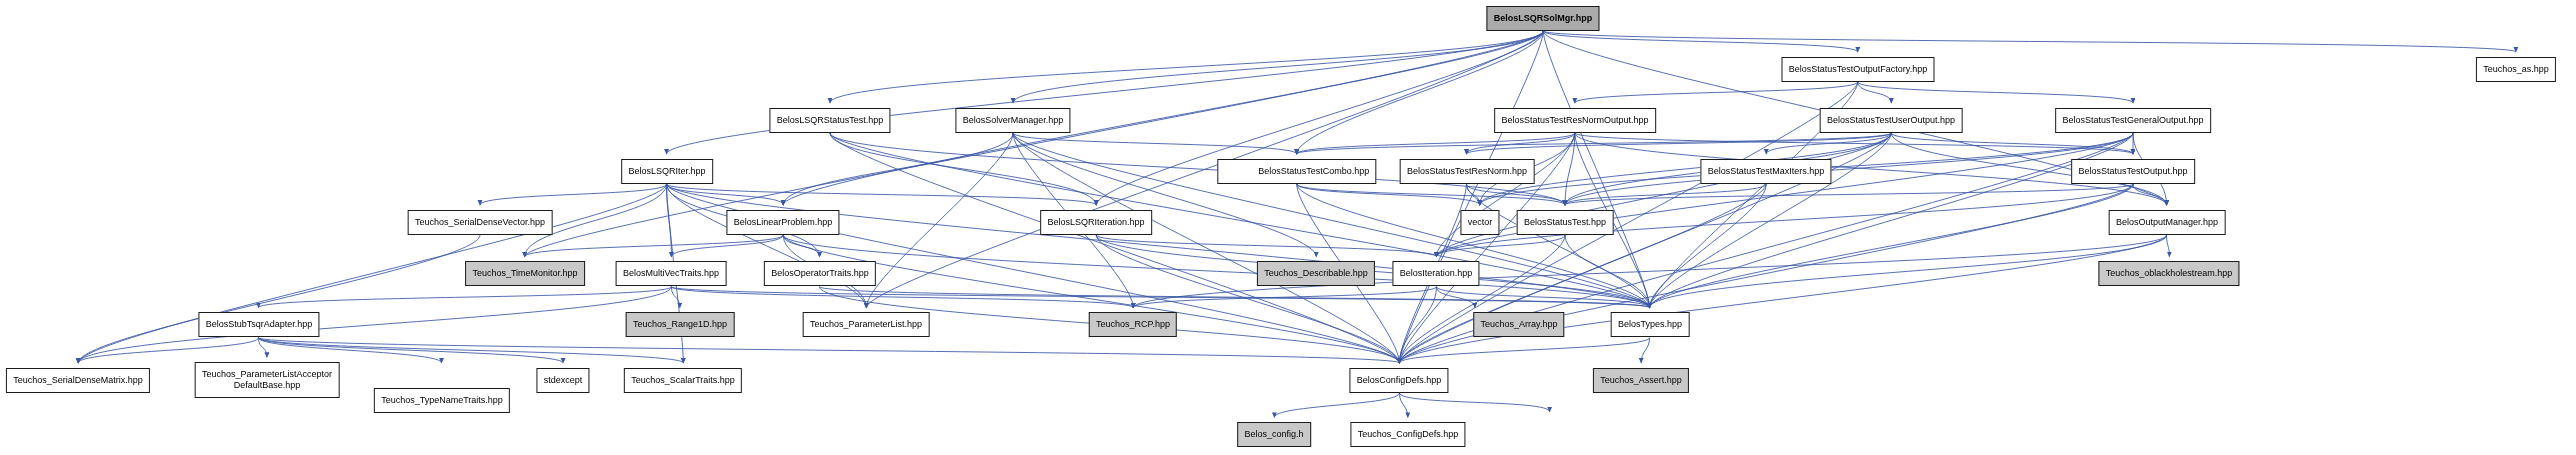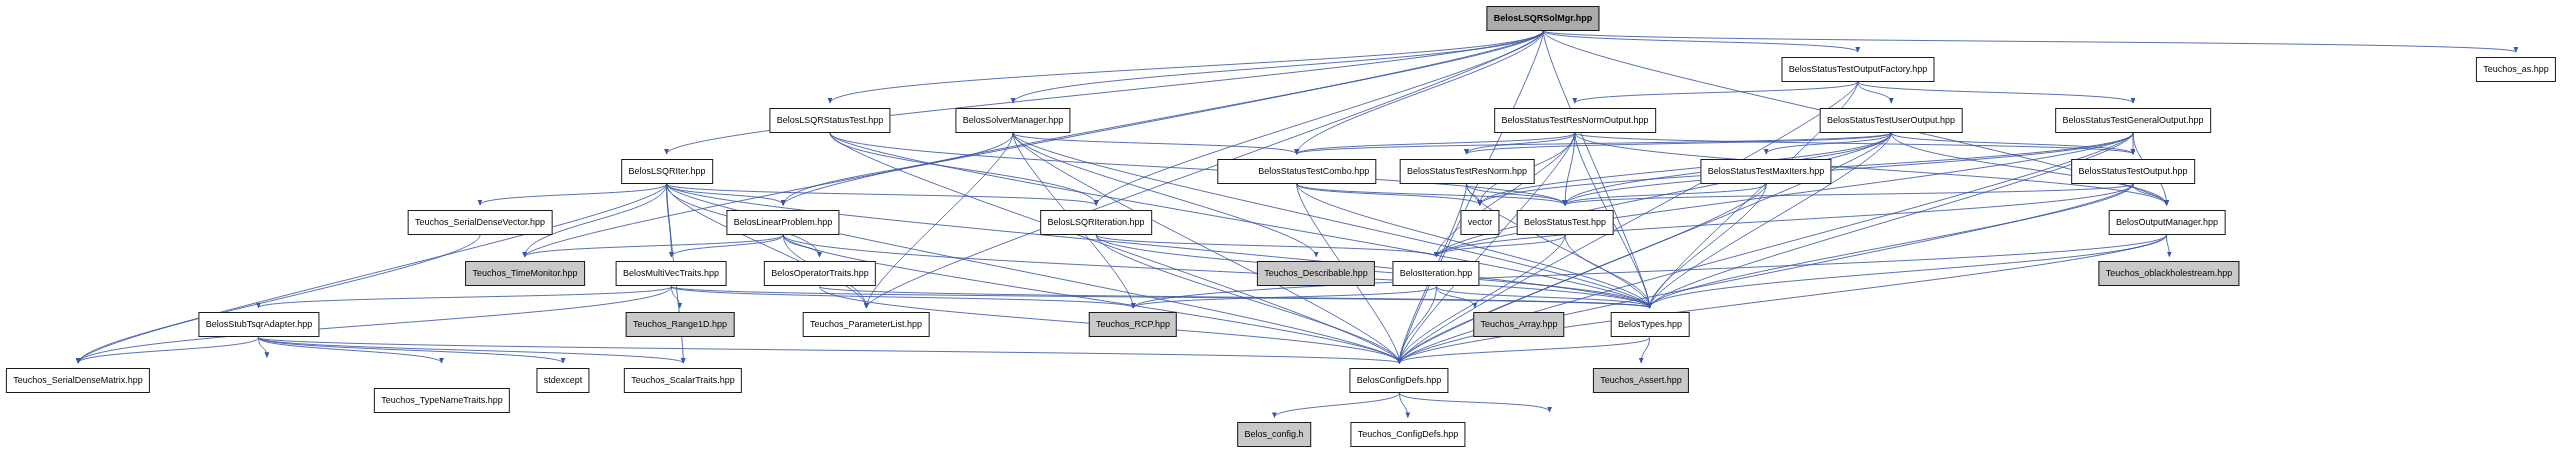--- a/index.html
+++ b/index.html
@@ -174,20 +174,22 @@
     <div class="node gray" style="left: 1316px; top: 261px;">Teuchos_Describable.hpp</div>
     <div class="node white" style="left: 1436px; top: 261px;">BelosIteration.hpp</div>
     <div class="node gray" style="left: 2169px; top: 261px;">Teuchos_oblackholestream.hpp</div>
     <div class="node white" style="left: 259px; top: 312px;">BelosStubTsqrAdapter.hpp</div>
     <div class="node gray" style="left: 680px; top: 312px;">Teuchos_Range1D.hpp</div>
     <div class="node white" style="left: 866px; top: 312px;">Teuchos_ParameterList.hpp</div>
     <div class="node gray" style="left: 1133px; top: 312px;">Teuchos_RCP.hpp</div>
     <div class="node gray" style="left: 1475px; top: 312px; margin-left: 44px;">Teuchos_Array.hpp</div>
     <div class="node white" style="left: 1650px; top: 312px;">BelosTypes.hpp</div>
     <div class="node white" style="left: 78px; top: 368px;">Teuchos_SerialDenseMatrix.hpp</div>
+    <div class="node white two" style="left: 267px; top: 362px;">Teuchos_ParameterListAcceptor
+DefaultBase.hpp</div>
     <div class="node white" style="left: 442px; top: 388px;">Teuchos_TypeNameTraits.hpp</div>
     <div class="node white" style="left: 563px; top: 368px;">stdexcept</div>
     <div class="node white" style="left: 683px; top: 368px;">Teuchos_ScalarTraits.hpp</div>
     <div class="node white" style="left: 1399px; top: 368px;">BelosConfigDefs.hpp</div>
     <div class="node gray" style="left: 1641px; top: 368px;">Teuchos_Assert.hpp</div>
     <div class="node gray" style="left: 1274px; top: 422px;">Belos_config.h</div>
     <div class="node white" style="left: 1408px; top: 422px;">Teuchos_ConfigDefs.hpp</div>
   </div>
 
 

